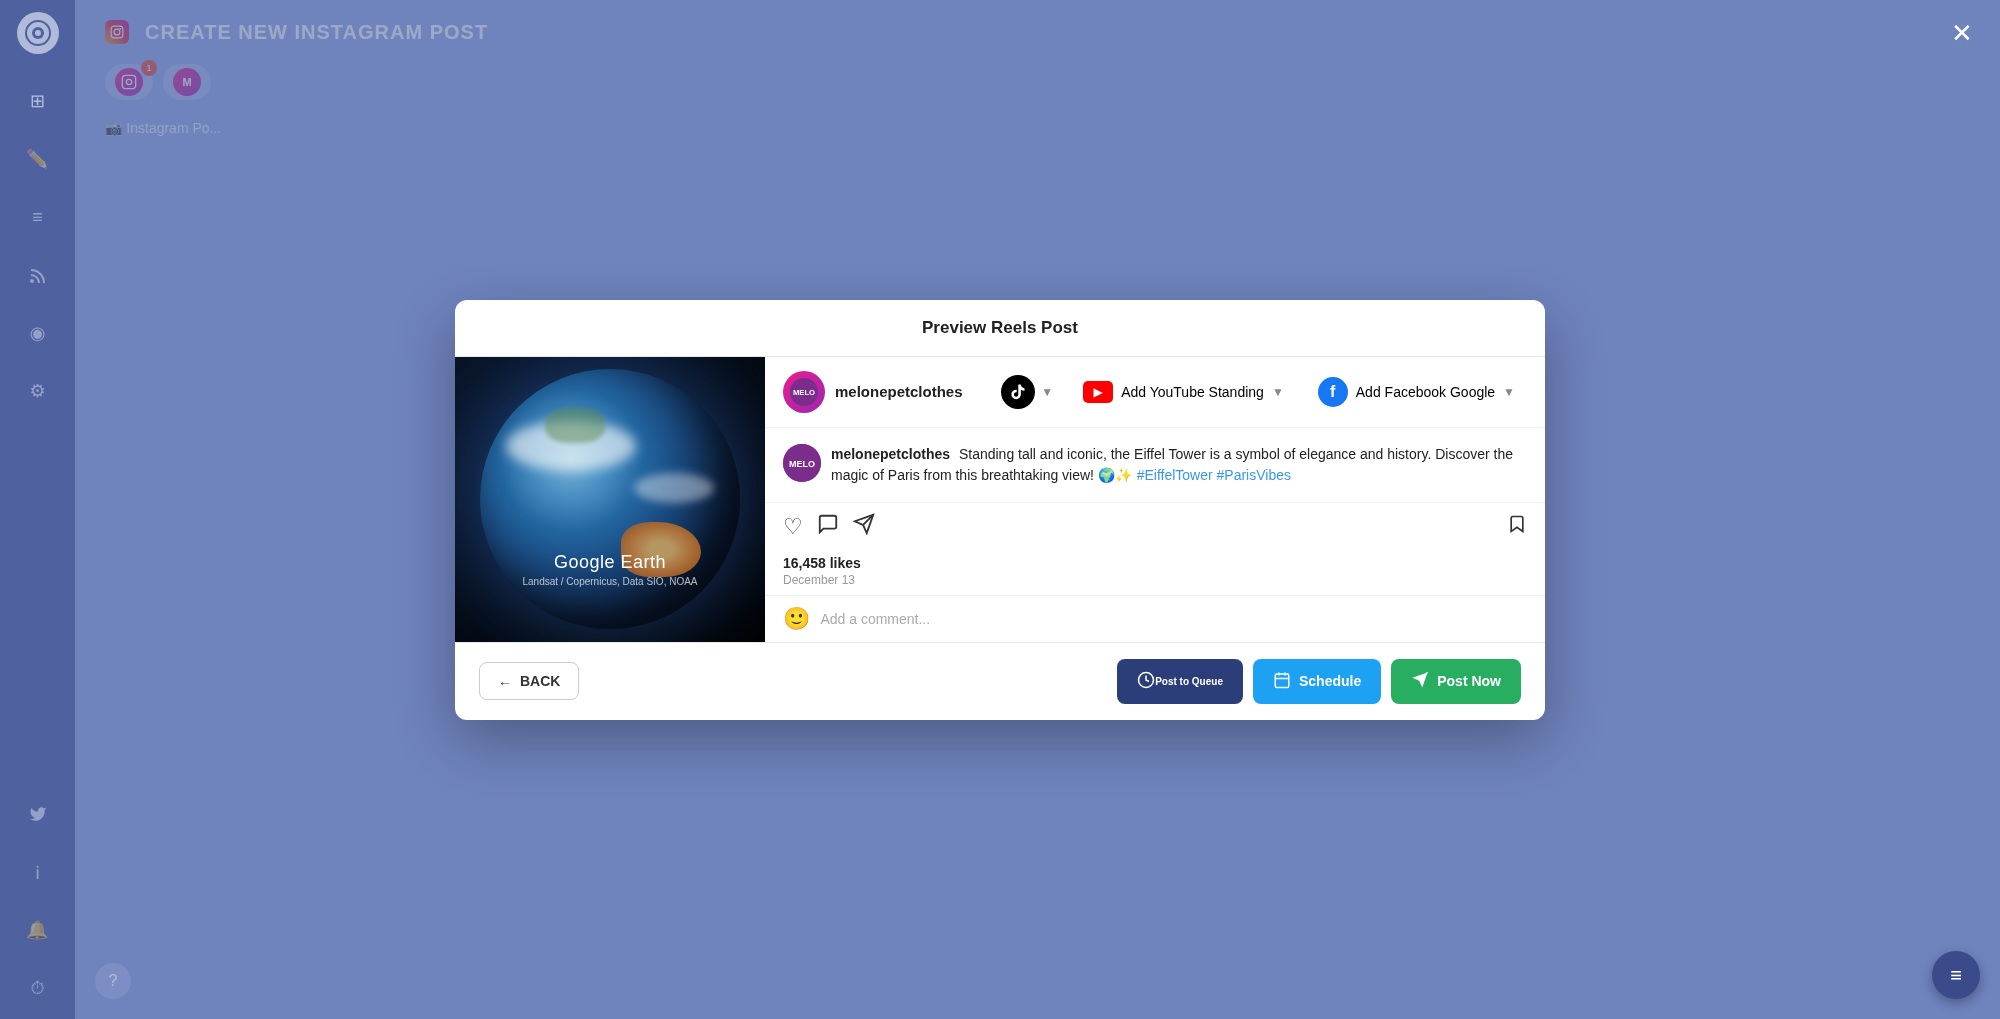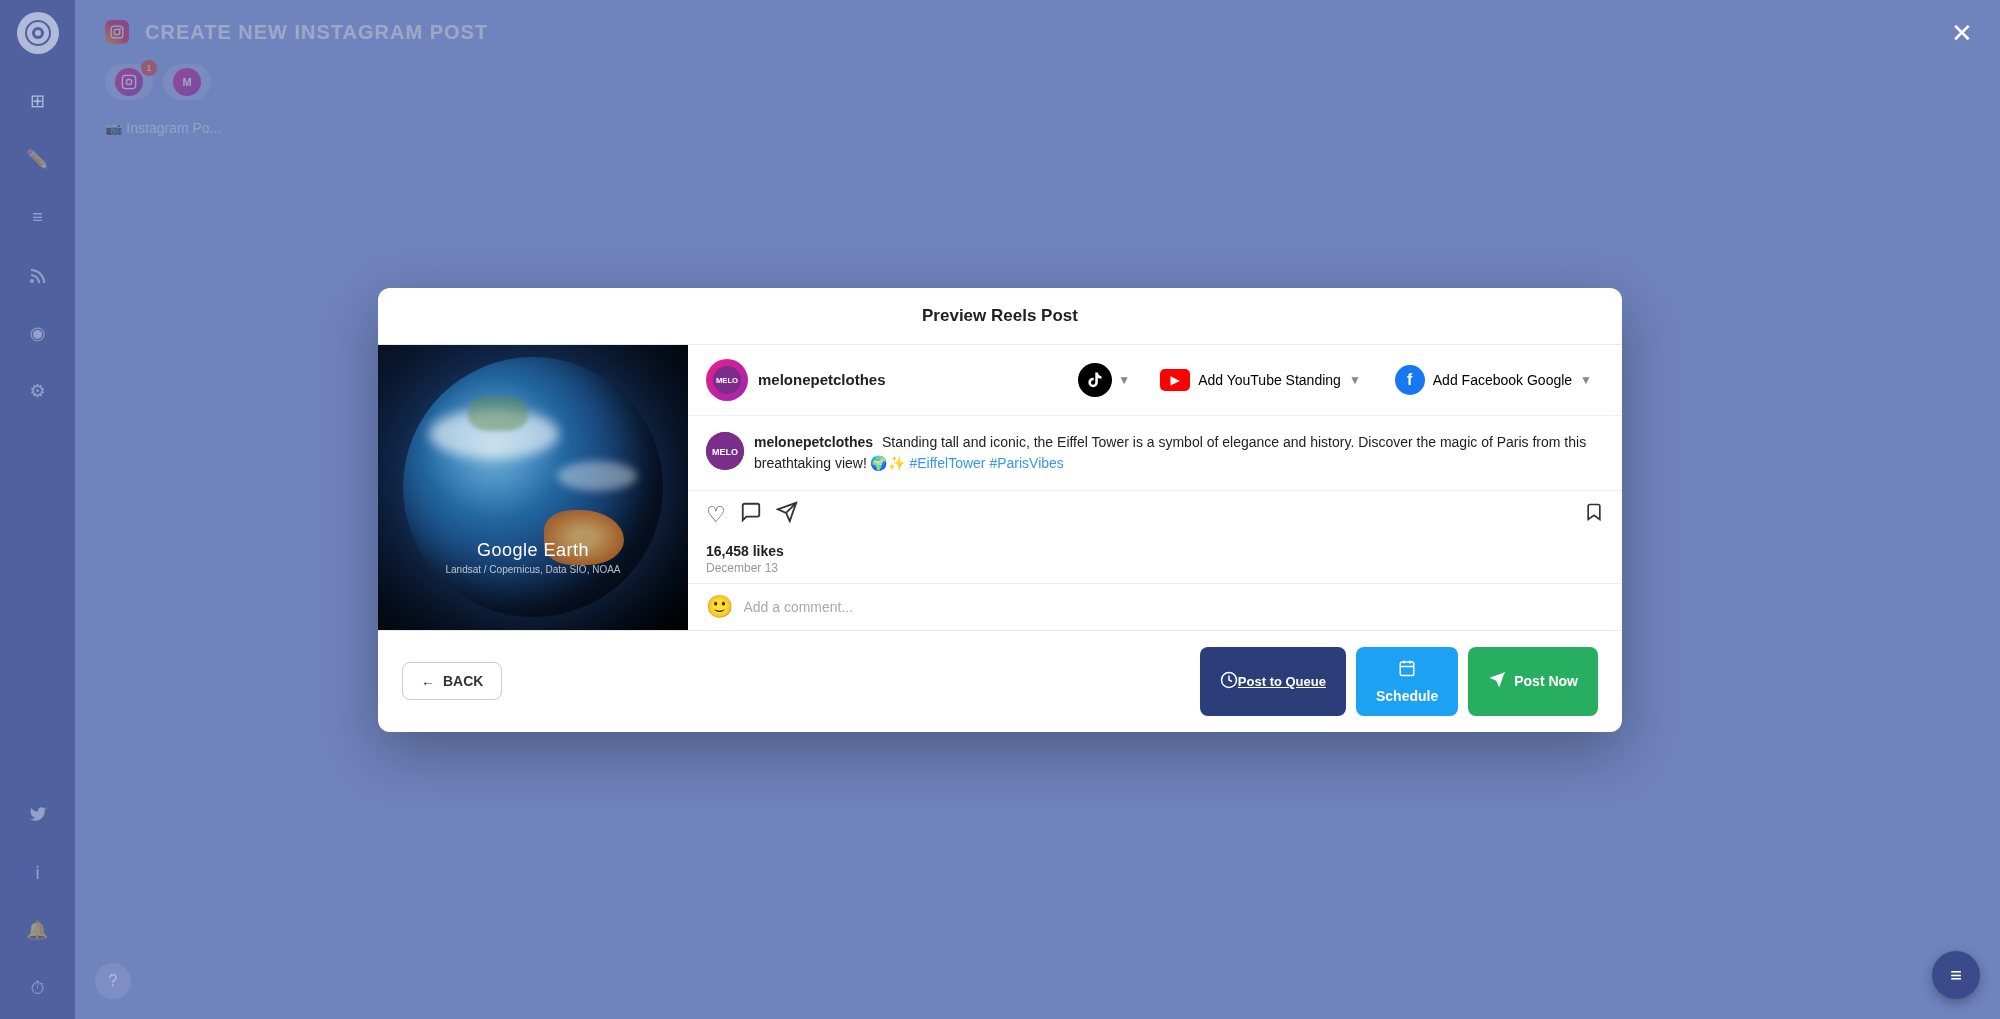--- a/index.html
+++ b/index.html
@@ -165,21 +165,21 @@
       display: flex;
       align-items: center;
       justify-content: center;
       z-index: 200;
     }
 
     
     .modal {
       background: white;
       border-radius: 12px;
-      width: 1244px;
+      width: 1090px;
       max-height: 700px;
       box-shadow: 0 20px 60px rgba(0,0,0,0.3);
       display: flex;
       flex-direction: column;
       overflow: hidden;
       position: relative;
     }
 
     .modal-header {
       padding: 18px 24px;
@@ -484,38 +484,36 @@
     }
     .post-queue-btn {
       display: flex;
       align-items: center;
       gap: 0;
       background: #2c3e7a;
       color: white;
       border: none;
       border-radius: 8px;
       padding: 12px 20px;
-      font-size: 13px;
+      font-size: 10px;
       font-weight: 600;
       cursor: pointer;
-      text-decoration: underline;
     }
     .schedule-btn {
       display: flex;
       align-items: center;
       gap: 8px;
       background: #1da1f2;
       color: white;
       border: none;
       border-radius: 8px;
       padding: 12px 20px;
       font-size: 14px;
       font-weight: 600;
       cursor: pointer;
-      flex-direction: column;
     }
     .post-now-btn {
       display: flex;
       align-items: center;
       gap: 8px;
       background: #27ae60;
       color: white;
       border: none;
       border-radius: 8px;
       padding: 12px 20px;

